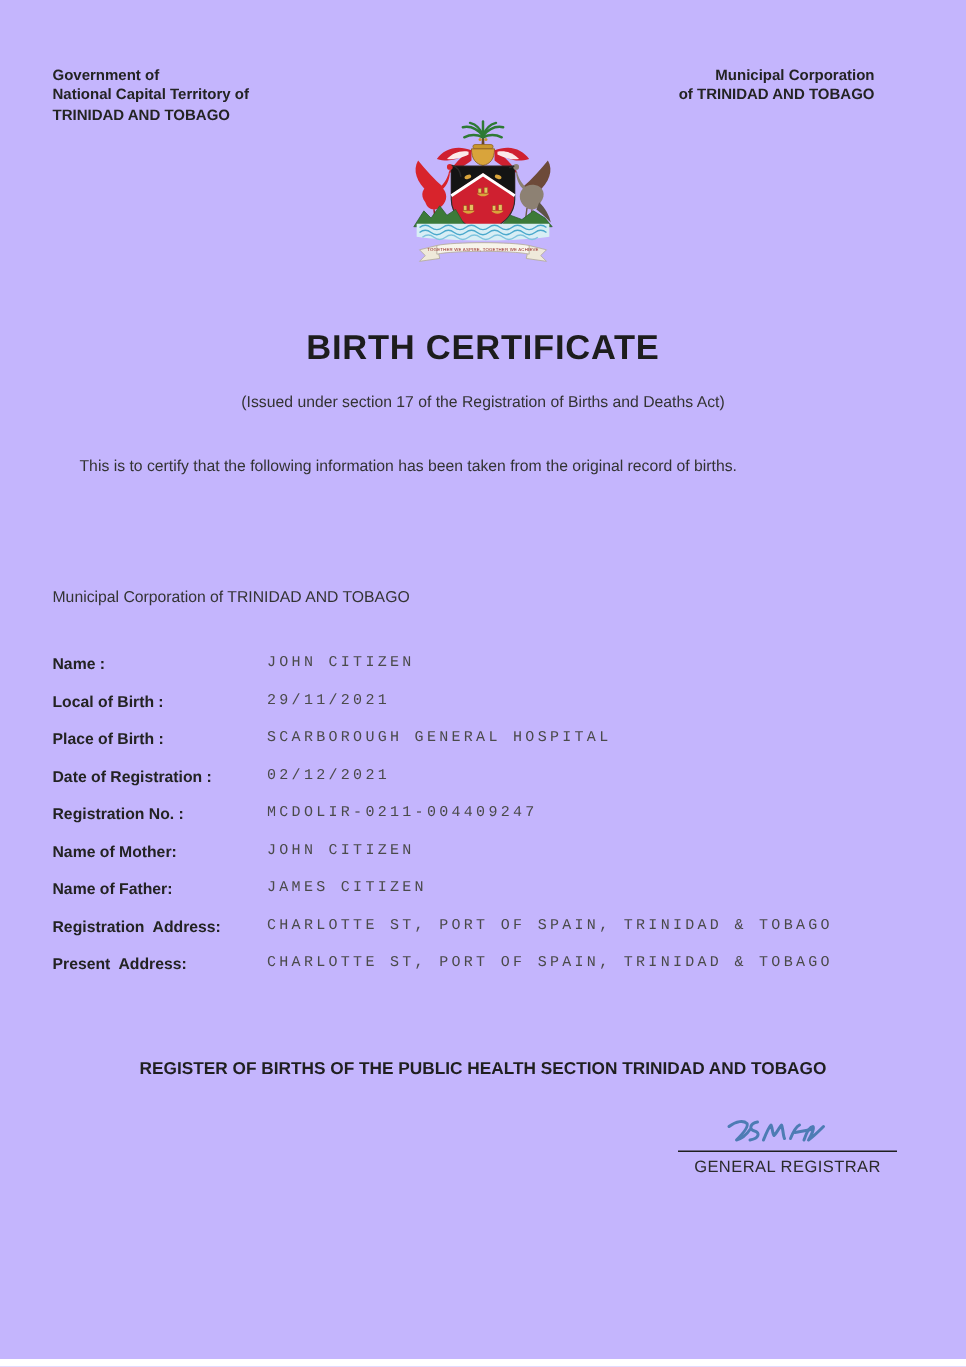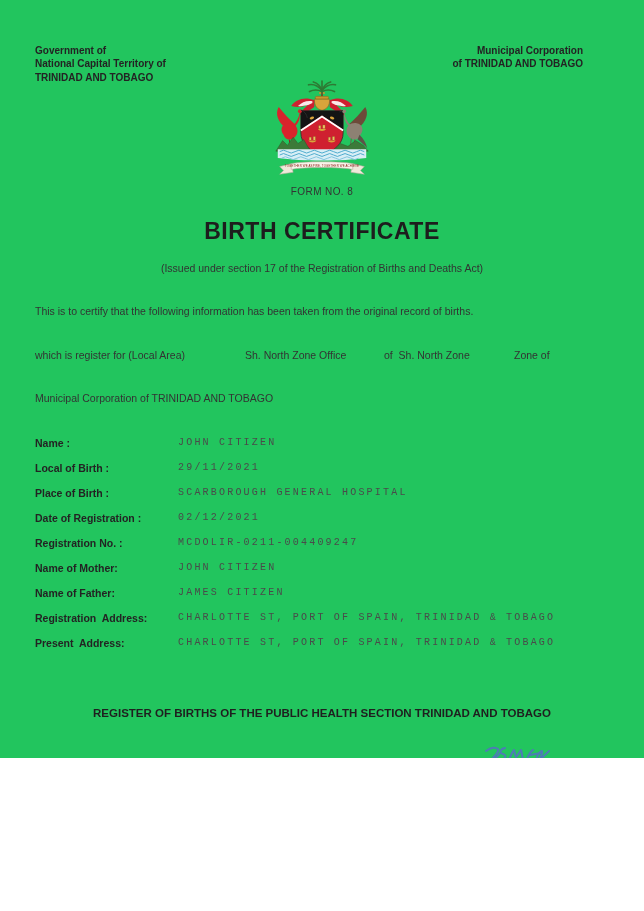--- a/index.html
+++ b/index.html
@@ -1,35 +1,35 @@
 <!DOCTYPE html>
 <html><head>
 <meta charset="utf-8">
 <style>
   html,body{margin:0;padding:0;background:#ffffff;}
   .page{
     position:relative;
-    width:644px;height:758px;
+    width:644px;height:906px;
     margin:0 auto;
-    background:#22c55e;
+    background:#c4b5fd;
     font-family:"Liberation Sans",sans-serif;
     color:#2e2e2e;
     overflow:hidden;
   }
   .abs{position:absolute;}
   .hdr{font-size:10px;font-weight:bold;line-height:13.4px;color:#232323;}
   .hdr-left{left:35px;top:44px;}
   .hdr-right{right:61px;top:44px;text-align:right;}
   .emblem{left:50%;top:80px;transform:translateX(-50%);width:118px;height:100px;}
   .emblem svg{display:block;width:118px;height:100px;}
   .form-no{left:0;top:186px;width:100%;text-align:center;font-size:10px;letter-spacing:.4px;color:#333;}
   .title{left:0;top:218px;width:100%;text-align:center;font-size:23px;font-weight:bold;letter-spacing:.5px;color:#1d1d1d;}
   .subtitle{left:0;top:262px;width:100%;text-align:center;font-size:10.5px;color:#333;}
   .bodyline{font-size:10.5px;color:#333;}
-  .certify{left:35px;top:305px;}
+  .certify{left:53px;top:305px;}
   .register-line{left:0;top:349px;width:100%;height:14px;}
   .register-line span{position:absolute;font-size:10.5px;color:#333;white-space:pre;}
   .reg-prefix{left:35px;}
   .reg-office{left:245px;}
   .reg-ofzone{left:384px;}
   .reg-suffix{left:514px;}
   .municipal{left:35px;top:392px;}
   .fields{left:35px;top:430px;width:574px;}
   .field-row{display:flex;align-items:center;height:25px;}
   .field-label{width:143px;flex:0 0 143px;font-size:10.5px;font-weight:bold;color:#232323;white-space:pre;}
@@ -140,32 +140,25 @@
 
       <g>
         <path d="M28,85 L16,88 L20,92 L16,96 L30,94 Z" fill="#efe9da" stroke="#b5ad9c" stroke-width="0.6"></path>
         <path d="M92,85 L104,88 L100,92 L104,96 L90,94 Z" fill="#efe9da" stroke="#b5ad9c" stroke-width="0.6"></path>
         <path d="M28,85 C40,82.4 80,82.4 92,85 L92,91 C80,88.4 40,88.4 28,91 Z" fill="#f7f4ea" stroke="#b5ad9c" stroke-width="0.6"></path>
         <text x="60" y="88.6" text-anchor="middle" font-size="3" letter-spacing="0.15" fill="#8a1410" font-family="Liberation Sans, sans-serif">TOGETHER WE ASPIRE, TOGETHER WE ACHIEVE</text>
       </g>
     </svg>
   </div>
 
-  <div class="abs form-no">FORM NO. 8</div>
   <div class="abs title">BIRTH CERTIFICATE</div>
   <div class="abs subtitle">(Issued under section 17 of the Registration of Births and Deaths Act)</div>
 
   <div class="abs bodyline certify">This is to certify that the following information has been taken from the original record of births.</div>
 
-  <div class="abs register-line">
-    <span class="reg-prefix">which is register for (Local Area)</span>
-    <span class="reg-office">Sh. North Zone Office</span>
-    <span class="reg-ofzone">of  Sh. North Zone</span>
-    <span class="reg-suffix">Zone of</span>
-  </div>
 
   <div class="abs bodyline municipal">Municipal Corporation of TRINIDAD AND TOBAGO</div>
 
   <div class="abs fields">
     <div class="field-row">
       <span class="field-label">Name :</span>
       <span class="field-value">JOHN CITIZEN</span>
     </div>
     <div class="field-row">
       <span class="field-label">Local of Birth :</span>

